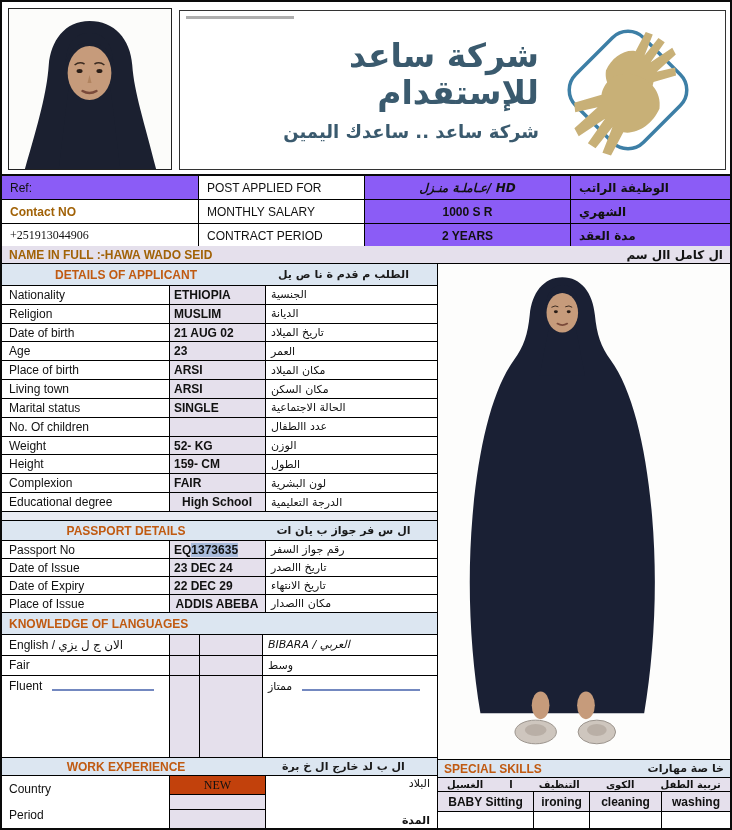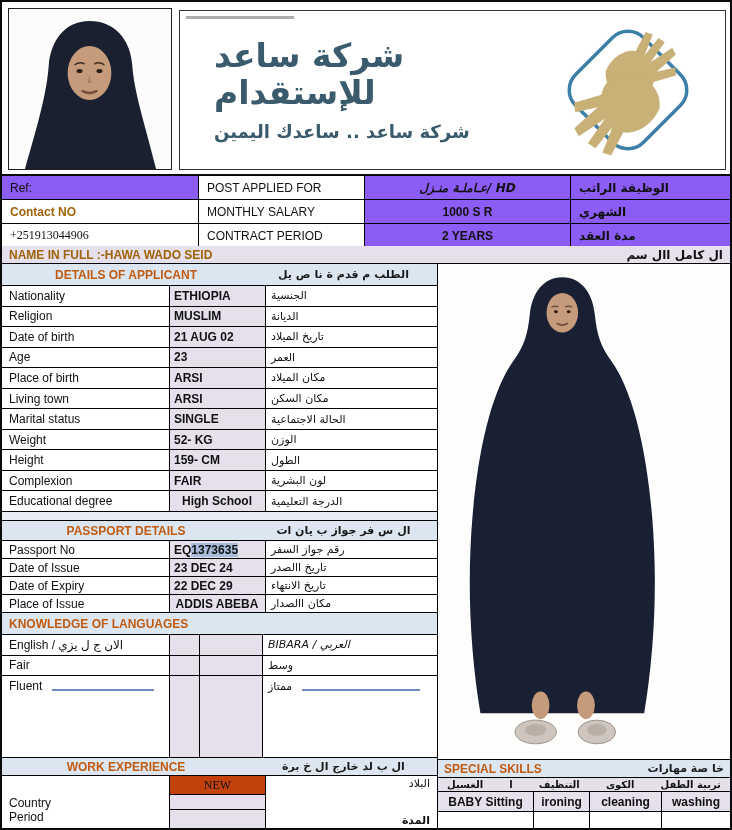--- a/index.html
+++ b/index.html
@@ -9,21 +9,21 @@
   .ar{font-family:"DejaVu Sans",sans-serif;}
   .rtl{direction:rtl;unicode-bidi:embed;}
 
   
   .header{position:absolute;left:0;top:0;right:0;height:170px;background:#fff;}
   .photo-box{position:absolute;left:6px;top:6px;width:164px;height:162px;border:1px solid #222;background:#fcfcfa;}
   .photo-box svg{display:block;width:100%;height:100%;}
   .header-box{position:absolute;left:177px;top:8px;right:4px;height:160px;border:1px solid #333;
               display:flex;align-items:center;padding:4px 8px;}
   .fineprint{position:absolute;left:6px;top:5px;width:108px;height:3px;background:#9a9a9a;opacity:.8;}
-  .titles{flex:1;text-align:left;padding-left:26px;}
+  .titles{flex:1;text-align:right;padding-left:26px;}
   .title-main{font-size:33px;font-weight:bold;color:#3a5a6e;line-height:1.1;}
   .title-sub{font-size:18px;font-weight:bold;color:#3a5a6e;margin-top:10px;}
   .logo{width:178px;height:150px;flex:0 0 auto;}
 
   
   .summary{position:absolute;left:0;top:172px;right:0;height:72px;border-top:2px solid #0a0a0a;
            display:grid;grid-template-columns:197px 166px 206px 1fr;grid-template-rows:24px 24px 24px;font-size:12px;}
   .sc{border-right:1px solid #000;border-bottom:1px solid #000;display:flex;align-items:center;
       padding:0 8px;white-space:nowrap;overflow:hidden;}
   .sc.last{border-right:none;}
@@ -73,21 +73,21 @@
   .lang-empty{flex:1 1 auto;display:grid;grid-template-columns:168px 30px 63px 1fr;}
   .lang-empty .pad{border-right:1px solid #000;}
   .lang-empty .nc{border-right:1px solid #000;}
   .uline{flex:1;border-bottom:2px solid #7388c0;margin:0 10px;transform:translateY(4px);}
   .ital{font-style:italic;}
 
   
   .work-header{border-top:1px solid #000;}
   .work-body{height:52px;display:flex;flex:0 0 auto;}
   .work-labels{width:168px;border-right:1px solid #000;display:flex;flex-direction:column;
-               justify-content:space-between;padding:20px 7px;font-size:12px;}
+               justify-content:space-between;padding:6px 7px;font-size:12px;}
   .work-values{width:96px;border-right:1px solid #000;display:flex;flex-direction:column;}
   .wv{border-bottom:1px solid #000;display:flex;align-items:center;justify-content:center;font-size:12px;}
   .wv1{height:19px;background:#c2410c;}
   .wv2{height:15px;background:#e5e0ec;}
   .wv3{flex:1;background:#e5e0ec;border-bottom:none;}
   .work-ar{flex:1;display:flex;flex-direction:column;justify-content:space-between;
            align-items:flex-end;padding:1px 7px;font-size:11px;}
 
   
   .photo-panel{height:495px;background:#fdfdfc;flex:0 0 auto;overflow:hidden;}
@@ -203,20 +203,25 @@
           </div>
           <div class="drow">
             <div class="c lbl">Living town</div>
             <div class="c val">ARSI</div>
             <div class="c arc ar rtl">مكان السكن</div>
           </div>
           <div class="drow">
             <div class="c lbl">Marital status</div>
             <div class="c val">SINGLE</div>
             <div class="c arc ar rtl">الحالة الاجتماعية</div>
+          </div>
+          <div class="drow">
+            <div class="c lbl">No. Of children</div>
+            <div class="c val"></div>
+            <div class="c arc ar rtl">عدد االطفال</div>
           </div>
           <div class="drow">
             <div class="c lbl">Weight</div>
             <div class="c val">52- KG</div>
             <div class="c arc ar rtl">الوزن</div>
           </div>
           <div class="drow">
             <div class="c lbl">Height</div>
             <div class="c val">159- CM</div>
             <div class="c arc ar rtl">الطول</div>

